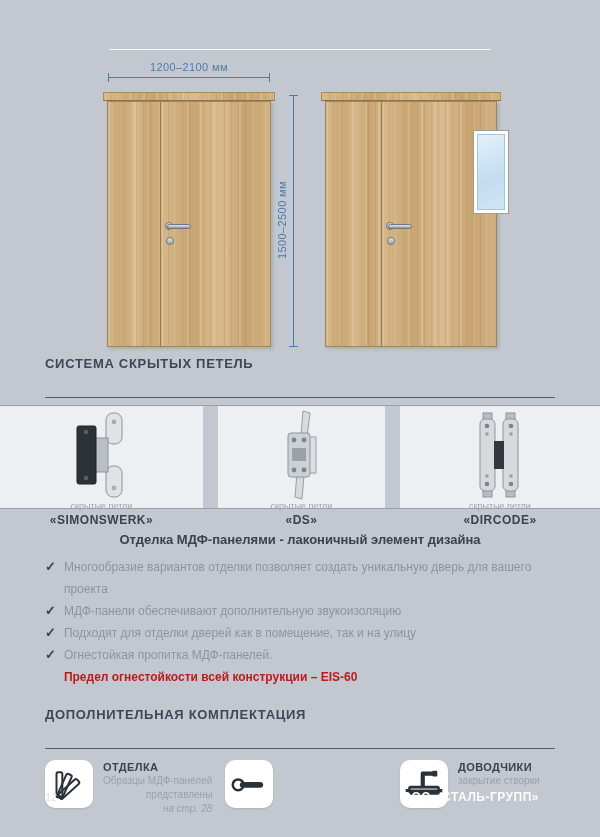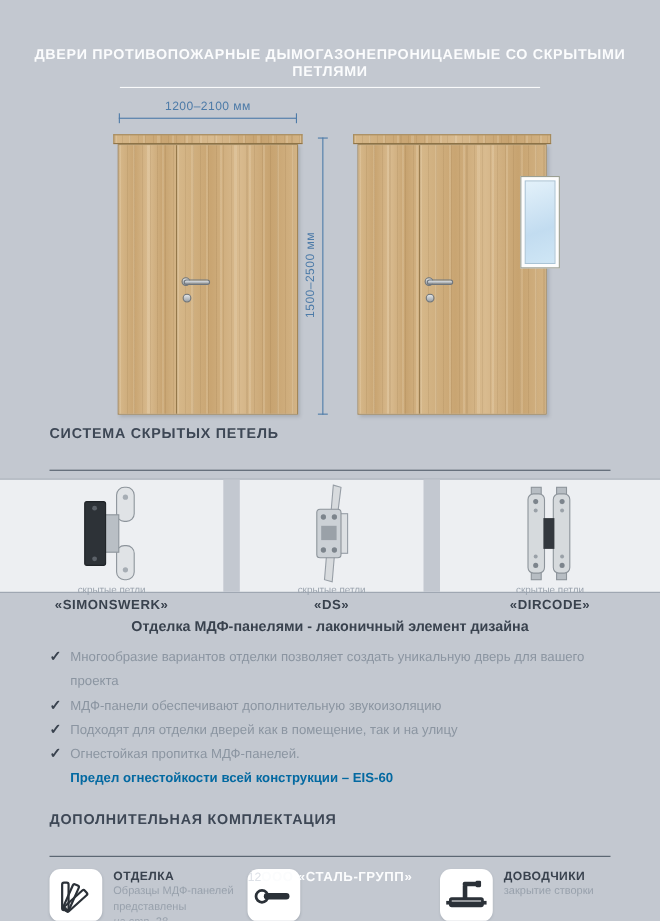--- a/index.html
+++ b/index.html
@@ -109,51 +109,50 @@
   .hinge-name { color:#39424e; font-size:12px; font-weight:bold; letter-spacing:0.5px; margin-top:2px; }
 
   
   .mdf-title {
     margin:23px 45px 0;
     color:#39424e; font-size:13px; font-weight:bold;text-align:center;
   }
   .bullets { margin:9px 45px 0; }
   .bullet { display:flex; align-items:baseline; line-height:22px; font-size:12px; color:#8b95a1; }
   .bullet .check { color:#39424e; font-weight:bold; margin-right:8px; font-size:13px; }
-  .bullet .bold-part { color:#0369a1; font-weight:bold; white-space:pre; }
+  .bullet .bold-part { color:#b91c1c; font-weight:bold; white-space:pre; }
 
   
   .extras-row { display:flex; padding:0 45px; margin-top:11px; }
   .extra-card { display:flex; align-items:flex-start; }
   .extra-card.c1 { width:180px; }
   .extra-card.c2 { width:175px; }
   .extra-card.c3 { flex:1; }
   .tile {
     width:48px; height:48px; background:#fff; border-radius:10px;
     display:flex; align-items:center; justify-content:center; flex:none;
     box-shadow:0 1px 2px rgba(80,88,100,0.2);
   }
   .card-text { margin-left:10px; padding-top:1px; }
   .card-title { color:#39424e; font-size:11px; font-weight:bold; letter-spacing:0.4px; }
-  .card-line { color:#98a1ac; font-size:10px; line-height:13px; margin-top:1px; }
+  .card-line { color:#98a1ac; font-size:10px; line-height:13px; margin-top:1px;text-align:right; }
   .card-line.italic { font-style:italic; }
 
   
   .footer {
-    position:absolute; left:0; right:0; bottom:33px;
-    padding:0 45px; display:flex; justify-content:center; align-items:baseline;
+    position:absolute; left:0; right:16px; bottom:33px;
+    padding:0 45px; display:flex; justify-content:space-between; align-items:baseline;
   }
   .footer-page { color:#dde1e7; font-size:11px; }
   .footer-company { color:#fbfcfd; font-size:12px; font-weight:bold; letter-spacing:0.5px; }
 </style>
 </head>
 <body>
 
 <div class="header">
-  <div class="header-title">ДВЕРИ ПРОТИВОПОЖАРНЫЕ ДЫМОГАЗОНЕПРОНИЦАЕМЫЕ СО СКРЫТЫМИ ПЕТЛЯМИ</div>
   <div class="header-underline"></div>
 </div>
 
 <div class="doors-section">
 
   <div class="dim dim-w-label">1200–2100 мм</div>
   <div class="dim-w-line"></div>
 
   <div class="lintel wood" style="left:103px; top:42px; width:172px;"></div>
   <div class="door-body" style="left:107px; top:51px; width:164px; height:246px;">

